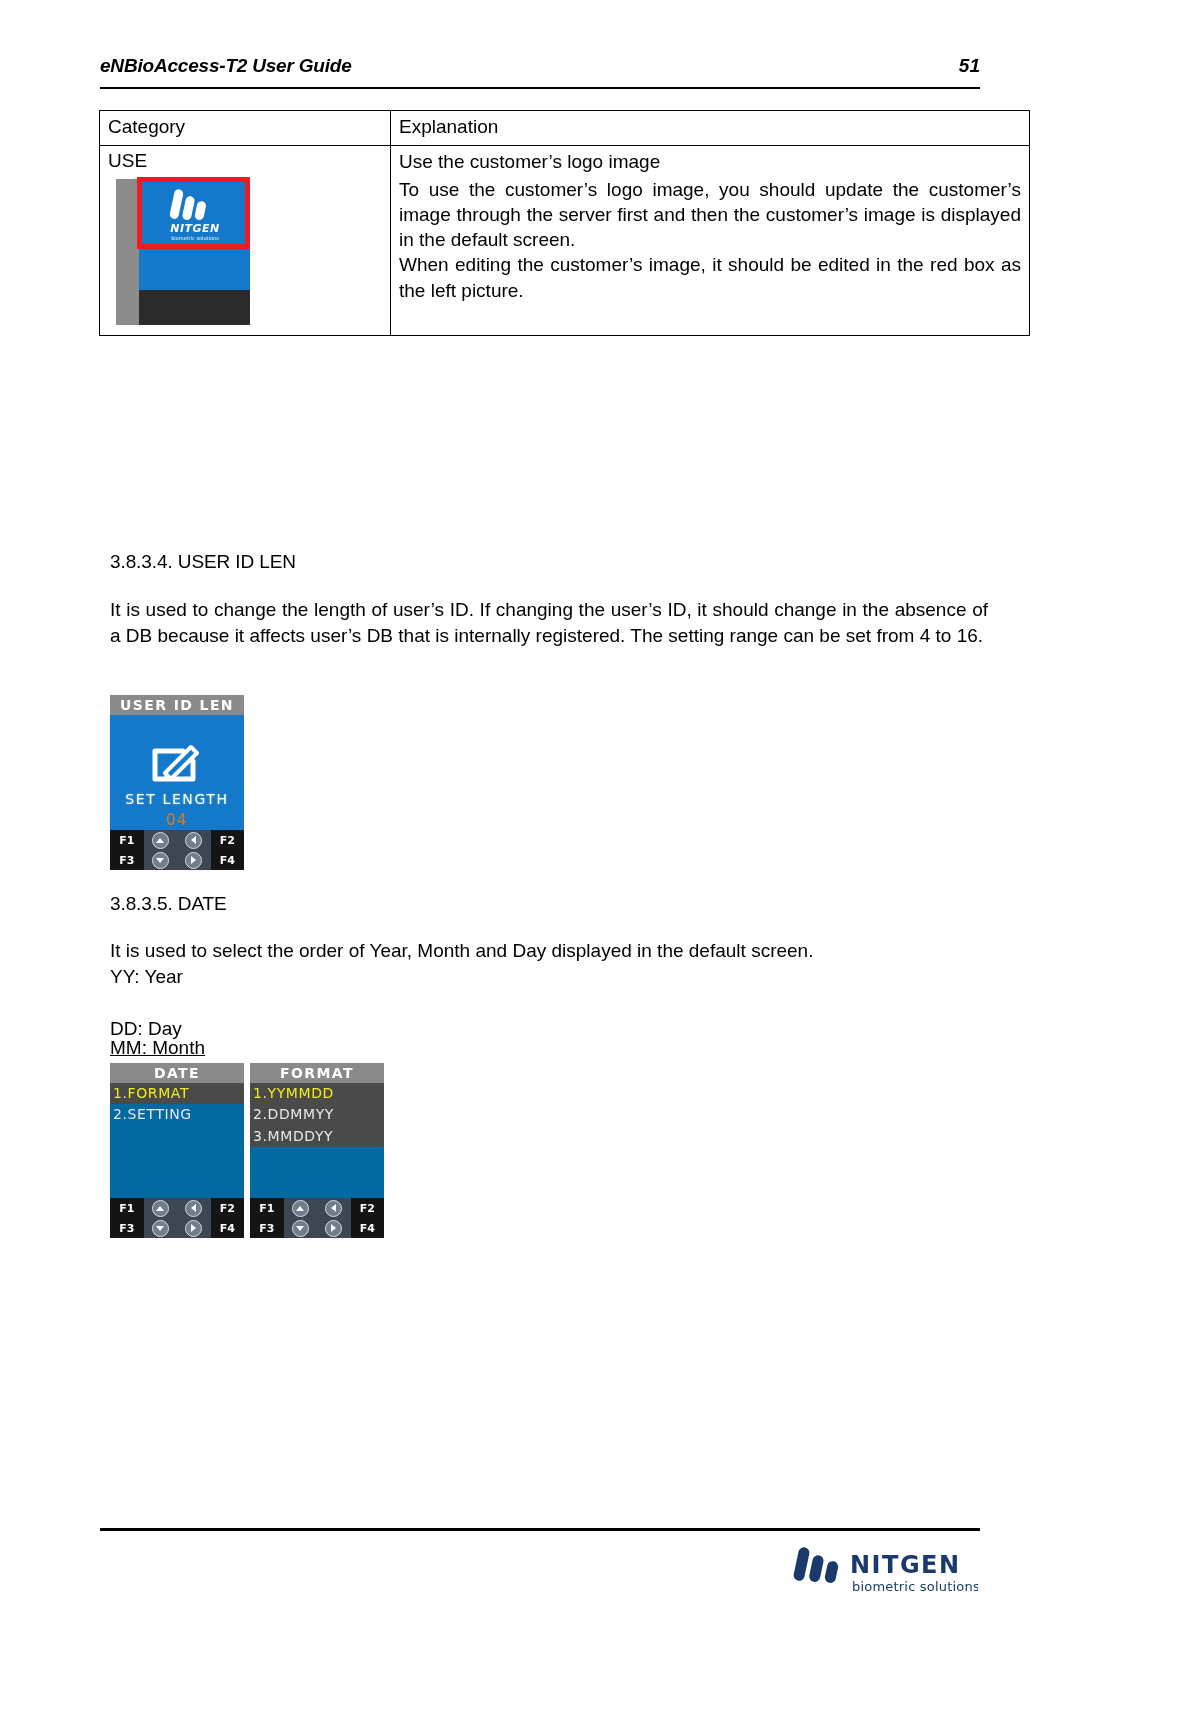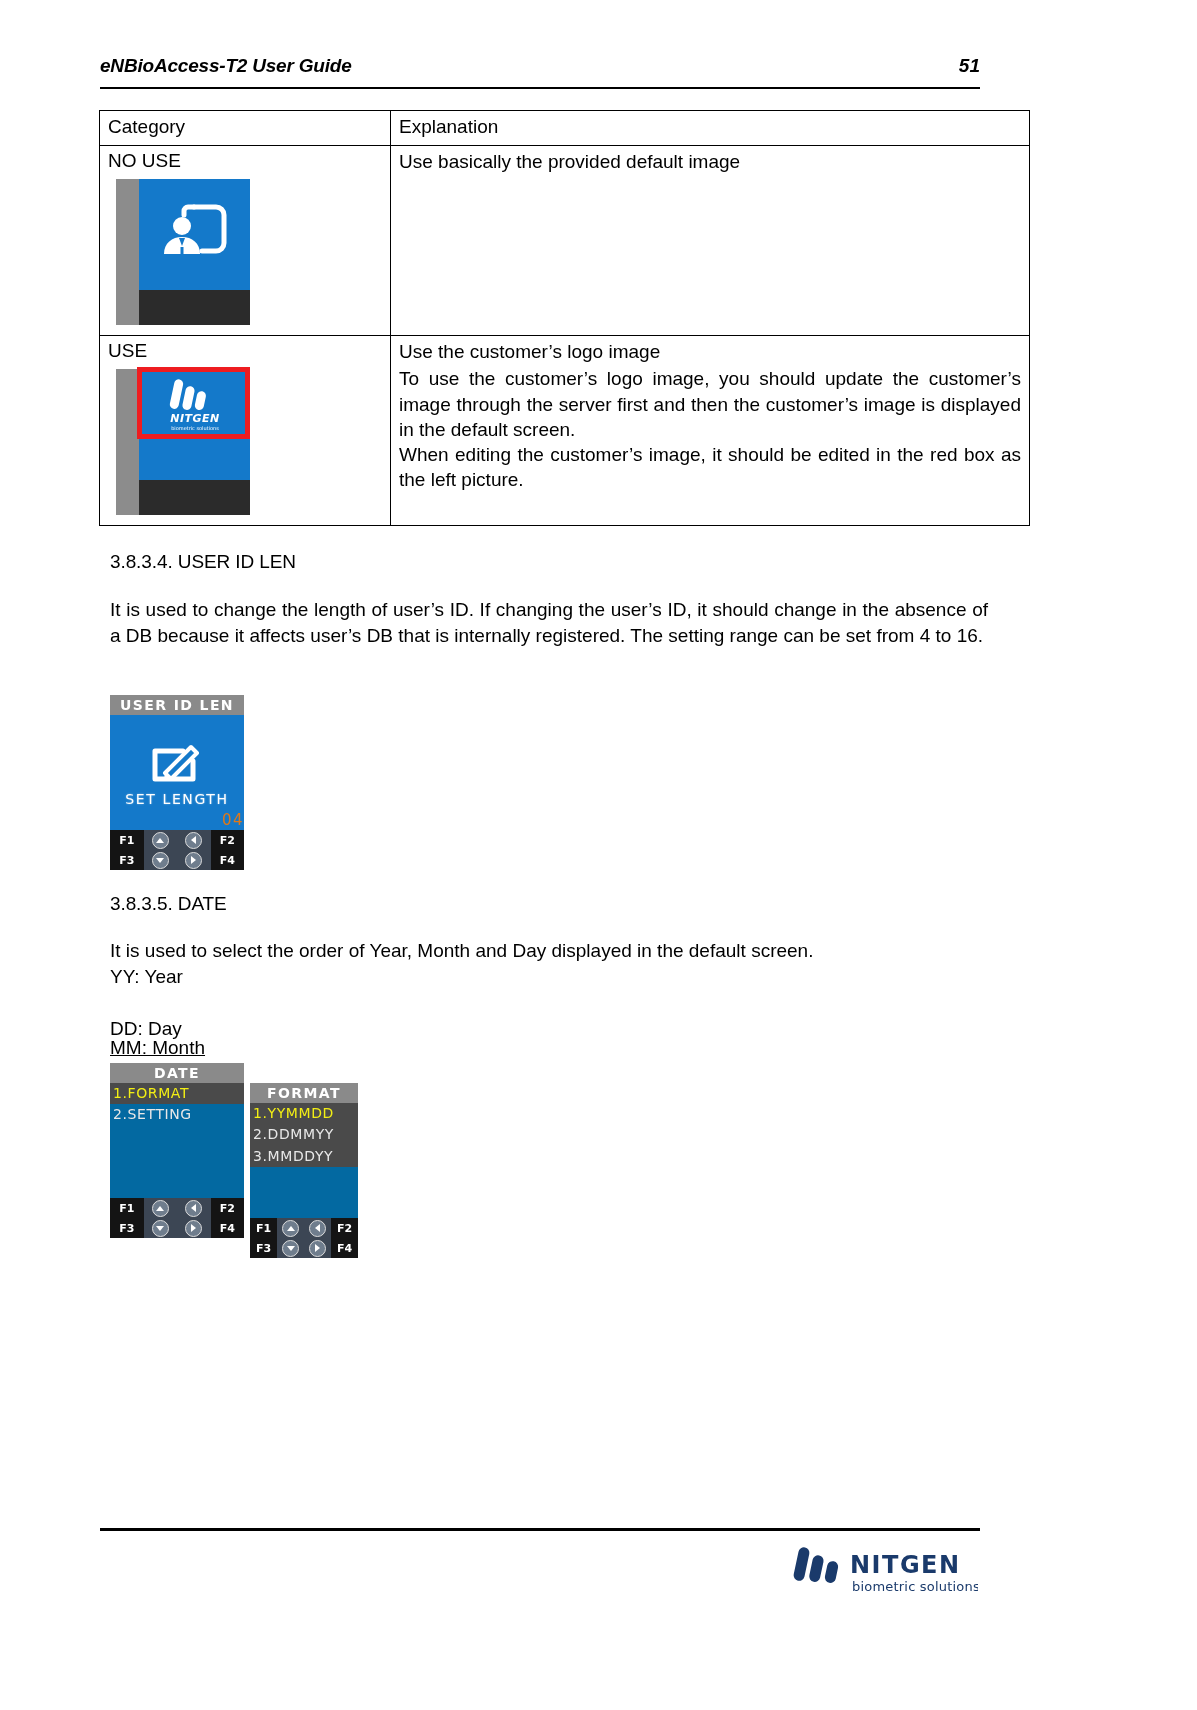--- a/index.html
+++ b/index.html
@@ -84,21 +84,21 @@
     font-family:"DejaVu Sans", sans-serif;
   }
   .term .scr{background:#1479ca;position:relative;}
   .term .scr-dark{background:#0369a1;position:relative;}
   .term .setlen{
     color:#ffffff;font-size:14px;letter-spacing:1.6px;
     text-align:center;font-family:"DejaVu Sans", sans-serif;
     text-shadow:0 0 2px rgba(255,255,255,.45);
   }
   .term .numval{
-    color:#e07818;font-size:15px;letter-spacing:1.5px;text-align:right;
+    color:#e07818;font-size:15px;letter-spacing:1.5px;text-align:center;
     font-family:"DejaVu Sans", sans-serif;
   }
   .menu-row{
     font-size:14px;letter-spacing:0.6px;color:#e8e8e8;
     font-family:"DejaVu Sans", sans-serif;
     padding:1px 2px 1px 3px;line-height:1.38;
     white-space:nowrap;
   }
   .menu-row.sel{color:#f2ee14;}
   .menu-row.band{background:#4a4a4a;}
@@ -142,42 +142,20 @@
   </div>
   <div class="header-rule"></div>
 
   <table class="tbl">
     <tbody>
         <tr>
       <td class="c1">Category</td>
       <td class="c2">Explanation</td>
     </tr>
 
-    <tr>
-      <td class="c1">
-        <div class="cell-label">NO USE</div>
-        <div class="dev-default">
-          <div class="left-strip"></div>
-          <div class="body"></div>
-          <div class="blue"></div>
-          <div class="dark"></div>
-          <svg class="person-icon" viewBox="0 0 80 72">
-            <path d="M40 10 H62 a8 8 0 0 1 8 8 V46 a8 8 0 0 1 -8 8 H48" fill="none" stroke="#ffffff" stroke-width="5" stroke-linecap="round"></path>
-            <path d="M40 10 H34 a4 4 0 0 0 -4 4 v4" fill="none" stroke="#ffffff" stroke-width="5" stroke-linecap="round"></path>
-            <circle cx="28" cy="29" r="9" fill="#ffffff"></circle>
-            <path d="M10 57 c0 -11 8 -17 18 -17 s18 6 18 17 z" fill="#ffffff"></path>
-            <path d="M25 41 l3 8 l3 -8 z" fill="#1479ca"></path>
-            <path d="M26.5 50 h3 v7 h-3 z" fill="#1479ca"></path>
-          </svg>
-        </div>
-      </td>
-      <td class="c2">
-        <p class="expl-first">Use basically the provided default image</p>
-      </td>
-    </tr>
 
     <tr>
       <td class="c1">
         <div class="cell-label">USE</div>
         <div class="dev-default">
           <div class="left-strip"></div>
           <div class="body"></div>
           <div class="blue"></div>
           <div class="dark"></div>
           <svg class="nitgen-mark" viewBox="0 0 90 56">
@@ -286,21 +264,21 @@
         <div class="key arr">
             <span class="circ">
               <i class="tri right"></i>
             </span>
           </div>
         <div class="key fn">F4</div>
       </div>
     </div>
   </div>
 
-  <div class="term" style="left:250px;top:1063px;width:108px;margin-top:20px;">
+  <div class="term" style="left:250px;top:1063px;width:134px;">
     <div class="title">FORMAT</div>
     <div class="scr-dark" style="height:115px;">
       <div class="menu-row sel band">1.YYMMDD</div>
       <div class="menu-row band">2.DDMMYY</div>
       <div class="menu-row band">3.MMDDYY</div>
     </div>
     <div class="keys">
       <div class="keyrow">
         <div class="key fn">F1</div>
         <div class="key arr">

